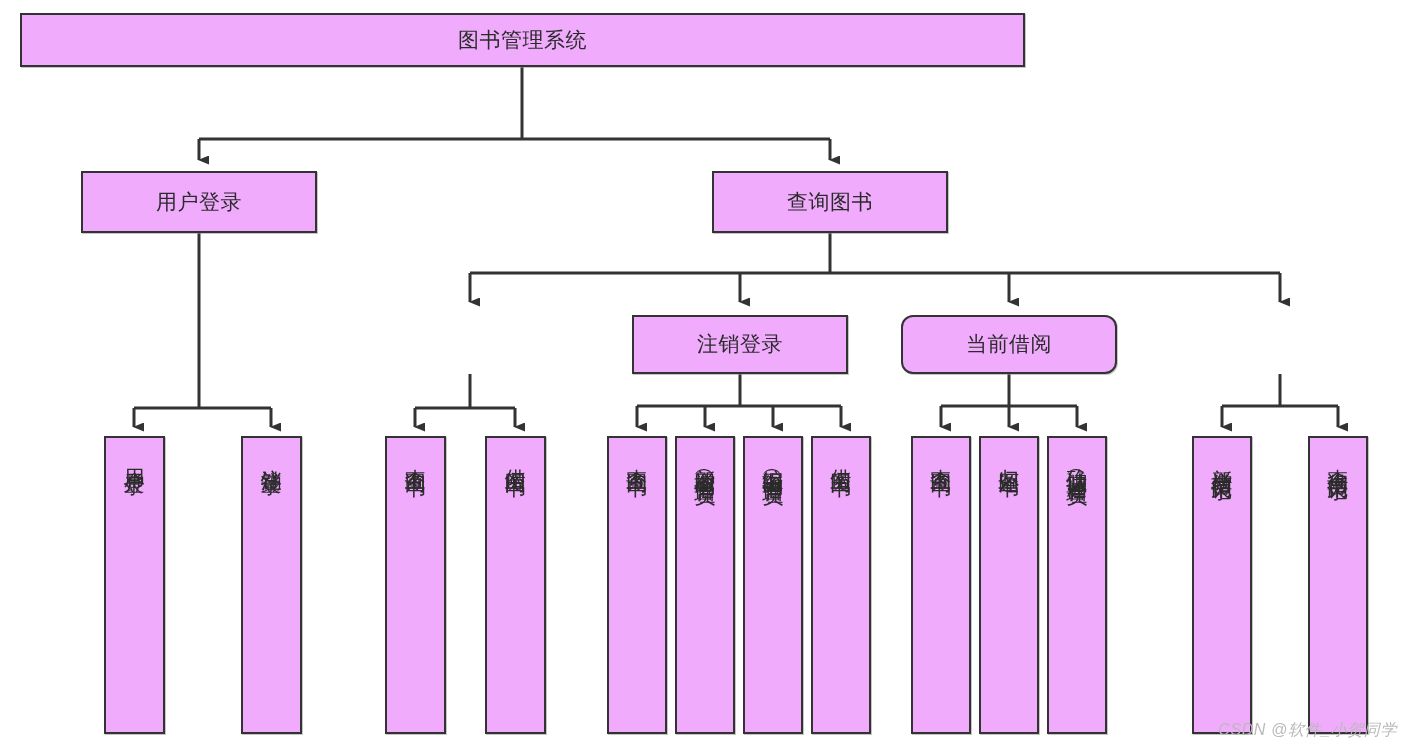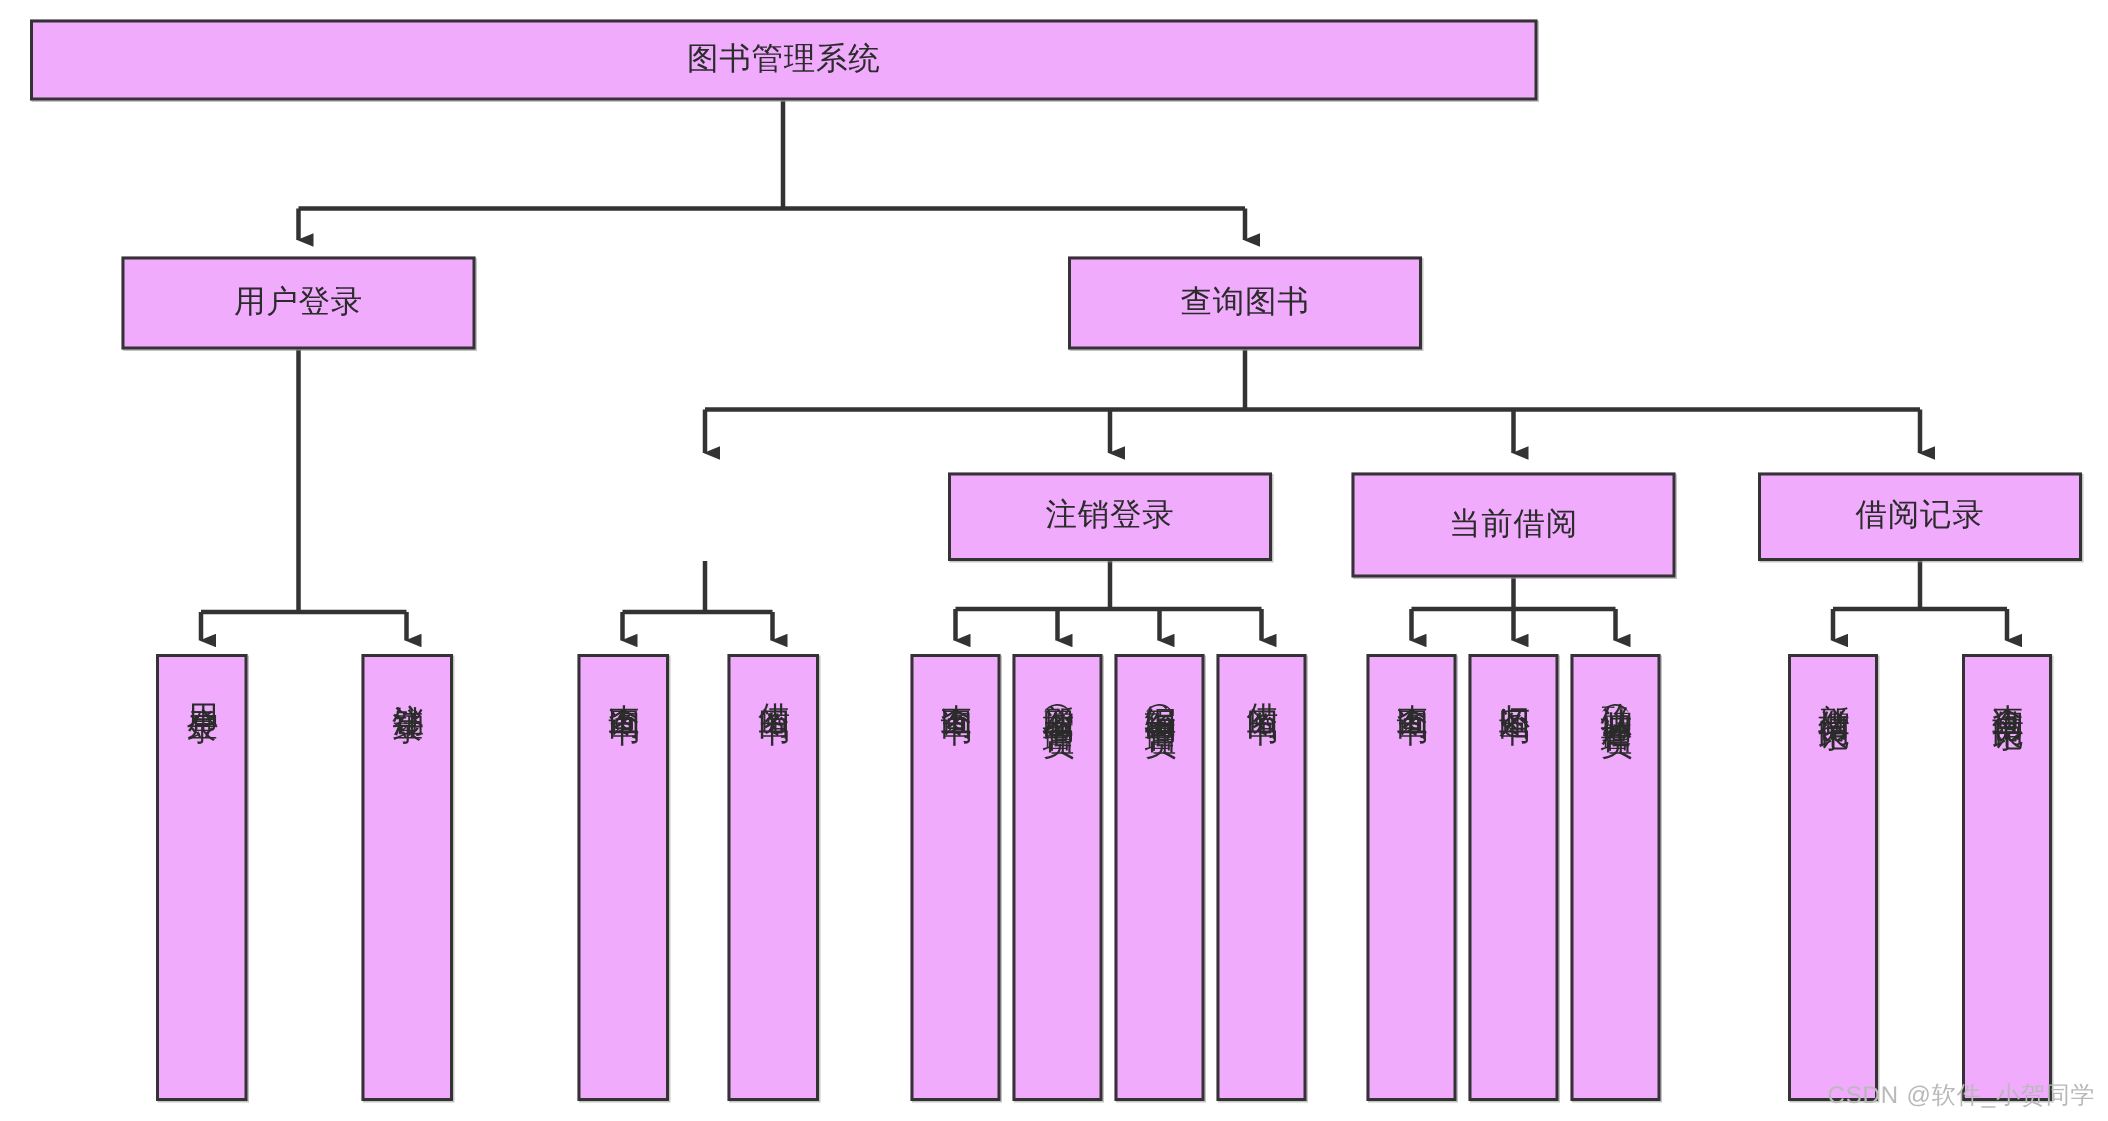--- a/index.html
+++ b/index.html
@@ -60,20 +60,21 @@
   }
   #watermark {
     position: absolute;
     right: 8px;
     bottom: 6px;
     font-size: 16px;
     color: #b9b9b9;
     letter-spacing: 0.6px;
     white-space: nowrap;
     user-select: none;
+    font-style: italic;
   }
 </style>
 </head>
 <body>
 
 <div id="diagram-root">
 
   <svg class="connectors" viewBox="0 0 1405 747" xmlns="http://www.w3.org/2000/svg">
     <defs>
       <marker id="arrowhead" markerWidth="9" markerHeight="11" refX="4.5" refY="10" orient="auto" markerUnits="userSpaceOnUse">
@@ -131,25 +132,22 @@
   <div class="node" style="left:81px; top:171px; width:236px; height:62px;">
     <span class="label">用户登录</span>
   </div>
   <div class="node" style="left:712px; top:171px; width:236px; height:62px;">
     <span class="label">查询图书</span>
   </div>
 
   <div class="node" style="left:632px; top:315px; width:216px; height:59px;">
     <span class="label">注销登录</span>
   </div>
-  <div class="node" style="left:901px; top:315px; width:216px; height:70px;">
+  <div class="node" style="left:901px; top:315px; width:216px; height:59px;border-radius:12px;">
     <span class="label">当前借阅</span>
-  </div>
-  <div class="node" style="left:1172px; top:315px; width:216px; height:59px;">
-    <span class="label">借阅记录</span>
   </div>
 
   <div class="node vertical" style="left:104px; top:436px; width:61px; height:298px;">
     <span class="label">用户登录</span>
   </div>
   <div class="node vertical" style="left:241px; top:436px; width:61px; height:298px;">
     <span class="label">注销登录</span>
   </div>
 
   <div class="node vertical" style="left:385px; top:436px; width:61px; height:298px;">

